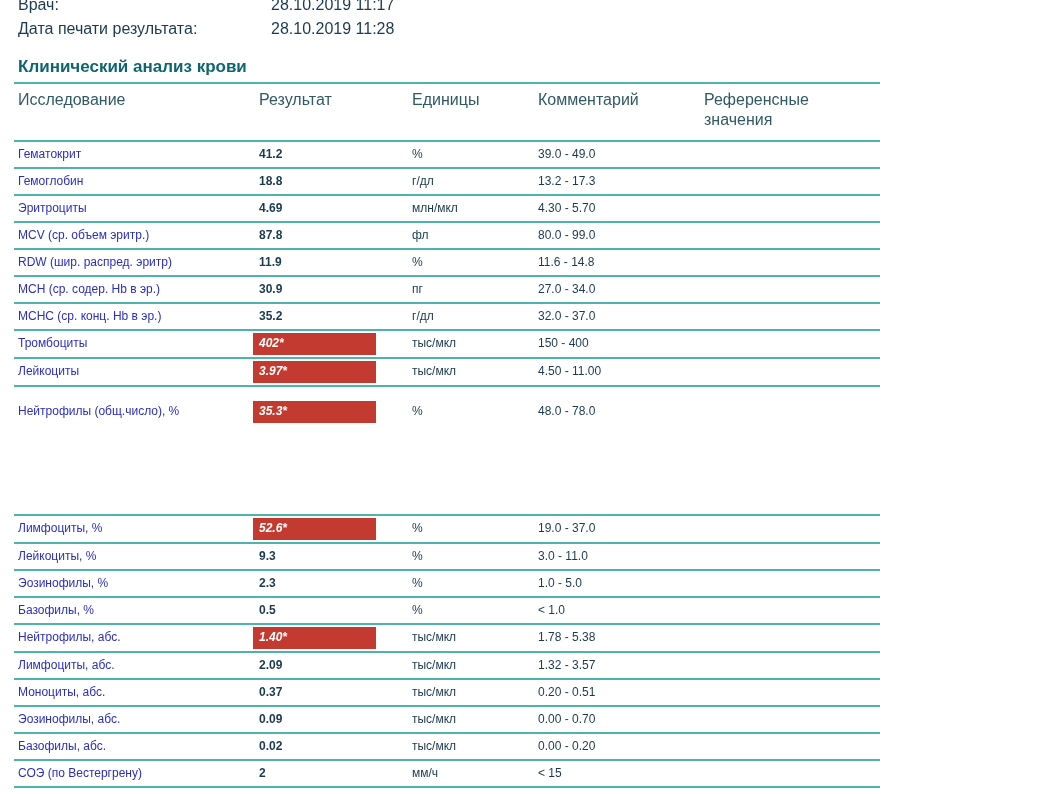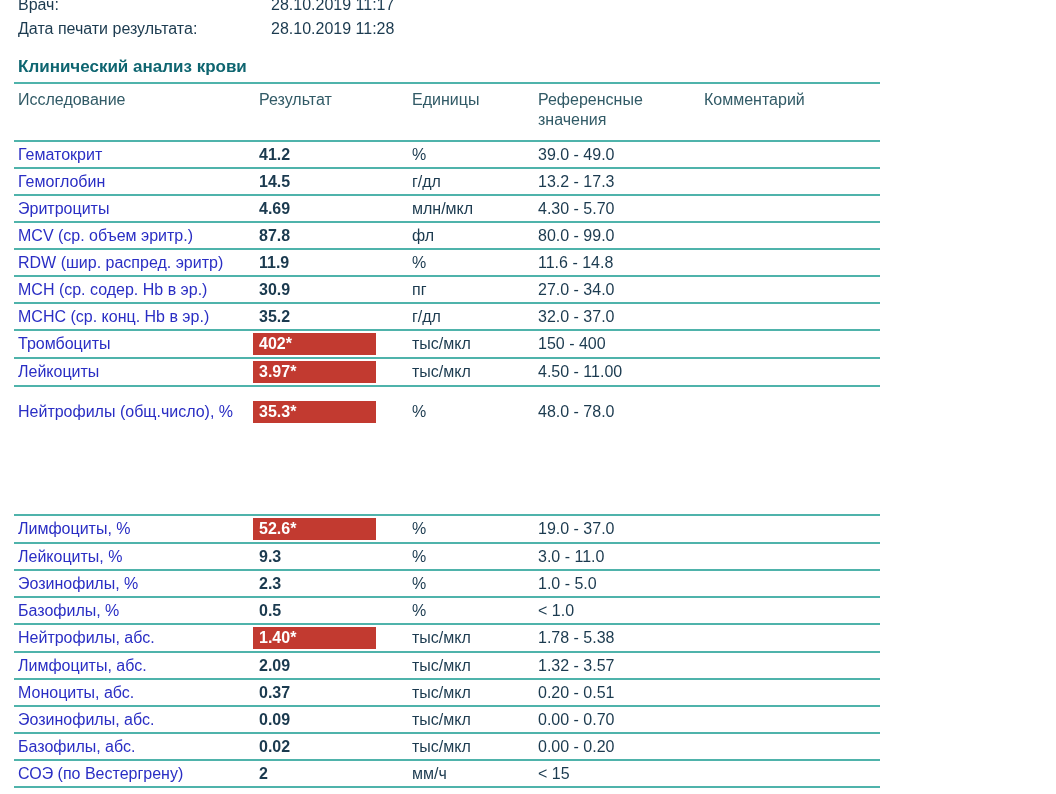--- a/index.html
+++ b/index.html
@@ -38,33 +38,34 @@
     padding: 6px 0 10px 0;
     border-bottom: 2px solid var(--line-teal);
     color: var(--header-slate);
     font-size: 16px; line-height: 20px;
   }
   .thead-row .th { padding-left: 4px; padding-right: 24px; }
   .tbody-row {
     border-bottom: 2px solid var(--line-teal);
     min-height: 27px;
     padding: 2px 0 2px 0;
-    font-size: 16px; line-height: 21px;
+    font-size: 12px; line-height: 21px;
   }
   .tbody-row.tall { min-height: 117px; margin-top: 12px; }
   .td { padding-left: 4px; padding-right: 10px; }
   .td-name { color: var(--label-blue); }
   .td-result { font-weight: bold; color: var(--value-dark); }
   .td-result .flag {
     display: inline-block;
     min-width: 123px;
     background: var(--flag-red);
     color: #ffffff;
     padding: 0 10px 1px 6px;
     margin-left: -6px;
+    font-style: italic;
   }
   .td-units, .td-ref { color: var(--value-dark); }
   .td-comment { color: var(--comment-navy); max-width: 286px; line-height: 19px; padding-top: 1px; }
 
   
   .footnote {
     margin-top: 9px;
     padding-left: 4px;
     font-size: 16px;
     color: var(--header-slate);
@@ -86,34 +87,34 @@
     </div>
   </div>
 
   <h2 class="section-title">Клинический анализ крови</h2>
 
   <div class="lab-table">
     <div class="trow thead-row">
       <div class="th">Исследование</div>
       <div class="th">Результат</div>
       <div class="th">Единицы</div>
+      <div class="th">Комментарий</div>
       <div class="th">Референсные значения</div>
-      <div class="th">Комментарий</div>
     </div>
     <div id="tbody">
         <div class="trow tbody-row">
           <div class="td td-name">Гематокрит</div>
           <div class="td td-result"><span class="">41.2</span></div>
           <div class="td td-units">%</div>
           <div class="td td-ref">39.0 - 49.0</div>
           <div class="td td-comment"></div>
         </div>
         <div class="trow tbody-row">
           <div class="td td-name">Гемоглобин</div>
-          <div class="td td-result"><span class="">14.5</span></div>
+          <div class="td td-result"><span class="">18.8</span></div>
           <div class="td td-units">г/дл</div>
           <div class="td td-ref">13.2 - 17.3</div>
           <div class="td td-comment"></div>
         </div>
         <div class="trow tbody-row">
           <div class="td td-name">Эритроциты</div>
           <div class="td td-result"><span class="">4.69</span></div>
           <div class="td td-units">млн/мкл</div>
           <div class="td td-ref">4.30 - 5.70</div>
           <div class="td td-comment"></div>

